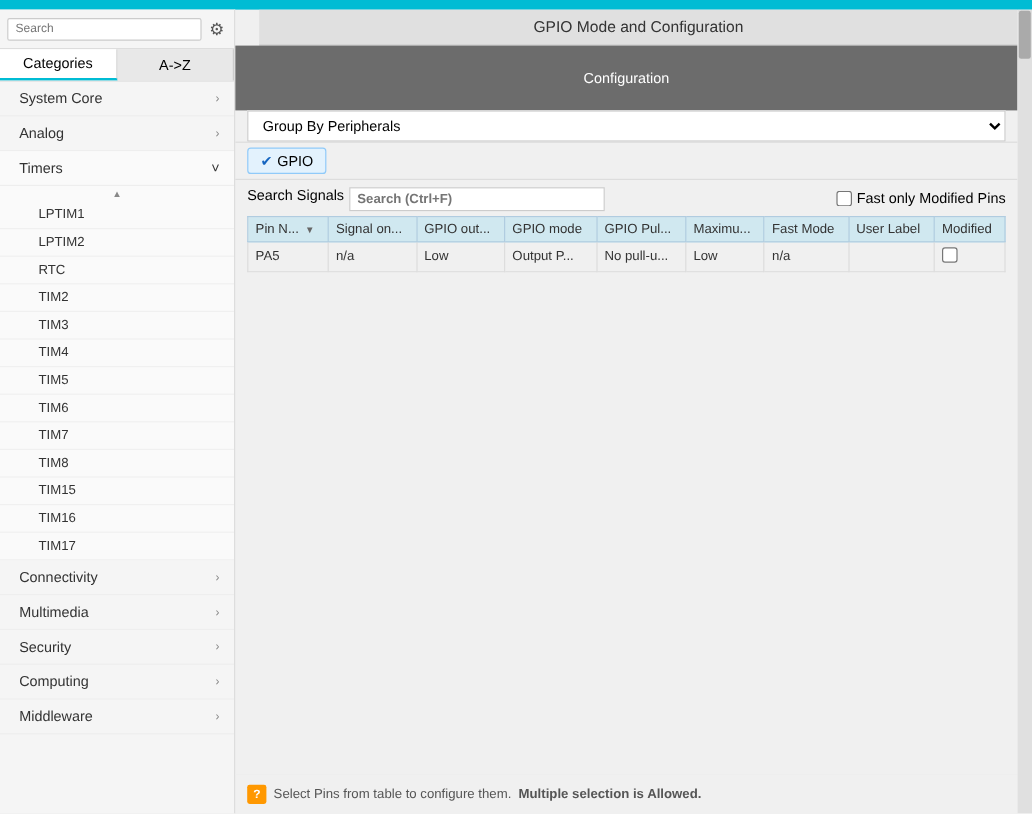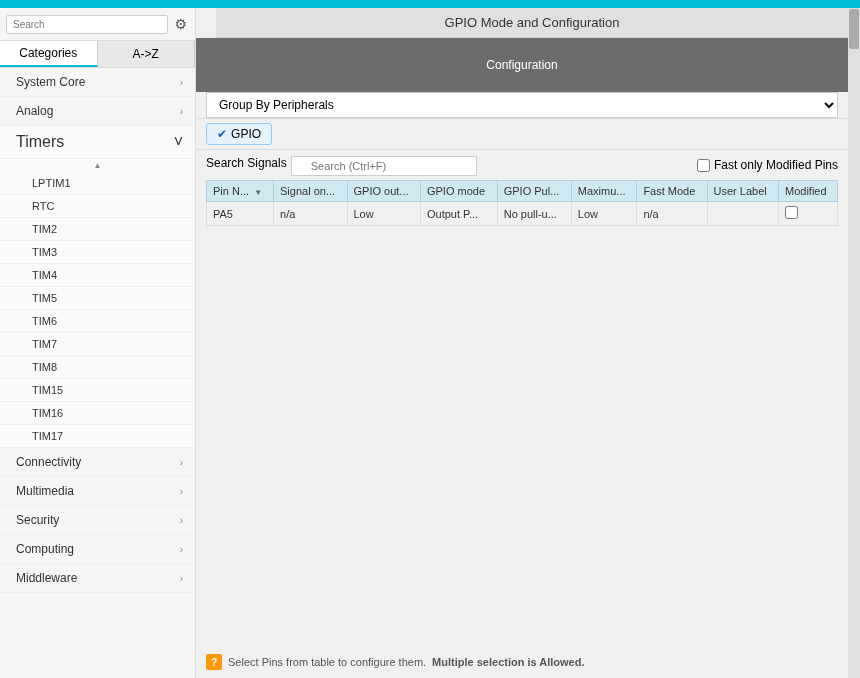--- a/index.html
+++ b/index.html
@@ -110,21 +110,21 @@
     }
 
     .timers-header {
       display: flex;
       align-items: center;
       justify-content: space-between;
       padding: 7px 12px 7px 16px;
       cursor: pointer;
       border-bottom: 1px solid #eee;
       color: #333;
-      font-size: 16px;
+      font-size: 12px;
       background: #fafafa;
     }
 
     .scroll-indicator {
       display: flex;
       justify-content: center;
       padding: 2px;
       font-size: 8px;
       color: #888;
     }
@@ -177,27 +177,28 @@
       border-radius: 3px;
       cursor: pointer;
     }
 
     .gpio-tab .check-icon {
       color: #1565c0;
       font-size: 12px;
     }
 
     .search-signals-input {
-      width: 186px;
+      width: 213px;
       border: 1px solid #ccc;
-      padding: 3px 19px;
+      padding: 3px 6px;
       font-size: 11px;
       margin-left: 0;
       color: #999;
       background: white;
+      font-weight: bold;
     }
 
     
     .pin-table {
       width: 100%;
       border-collapse: collapse;
       font-size: 11px;
     }
 
     .pin-table th {
@@ -336,20 +337,21 @@
         <span class="chevron">›</span>
       </div>
 
       <div class="timers-header">
         <span>Timers</span>
         <span class="chevron">˅</span>
       </div>
       <div class="sub-items">
         <div class="scroll-indicator">▲</div>
         <div class="sub-item">LPTIM1</div>
+        <div class="sub-item">LPTIM2</div>
         <div class="sub-item">RTC</div>
         <div class="sub-item">TIM2</div>
         <div class="sub-item">TIM3</div>
         <div class="sub-item">TIM4</div>
         <div class="sub-item">TIM5</div>
         <div class="sub-item">TIM6</div>
         <div class="sub-item">TIM7</div>
         <div class="sub-item">TIM8</div>
         <div class="sub-item">TIM15</div>
         <div class="sub-item">TIM16</div>

